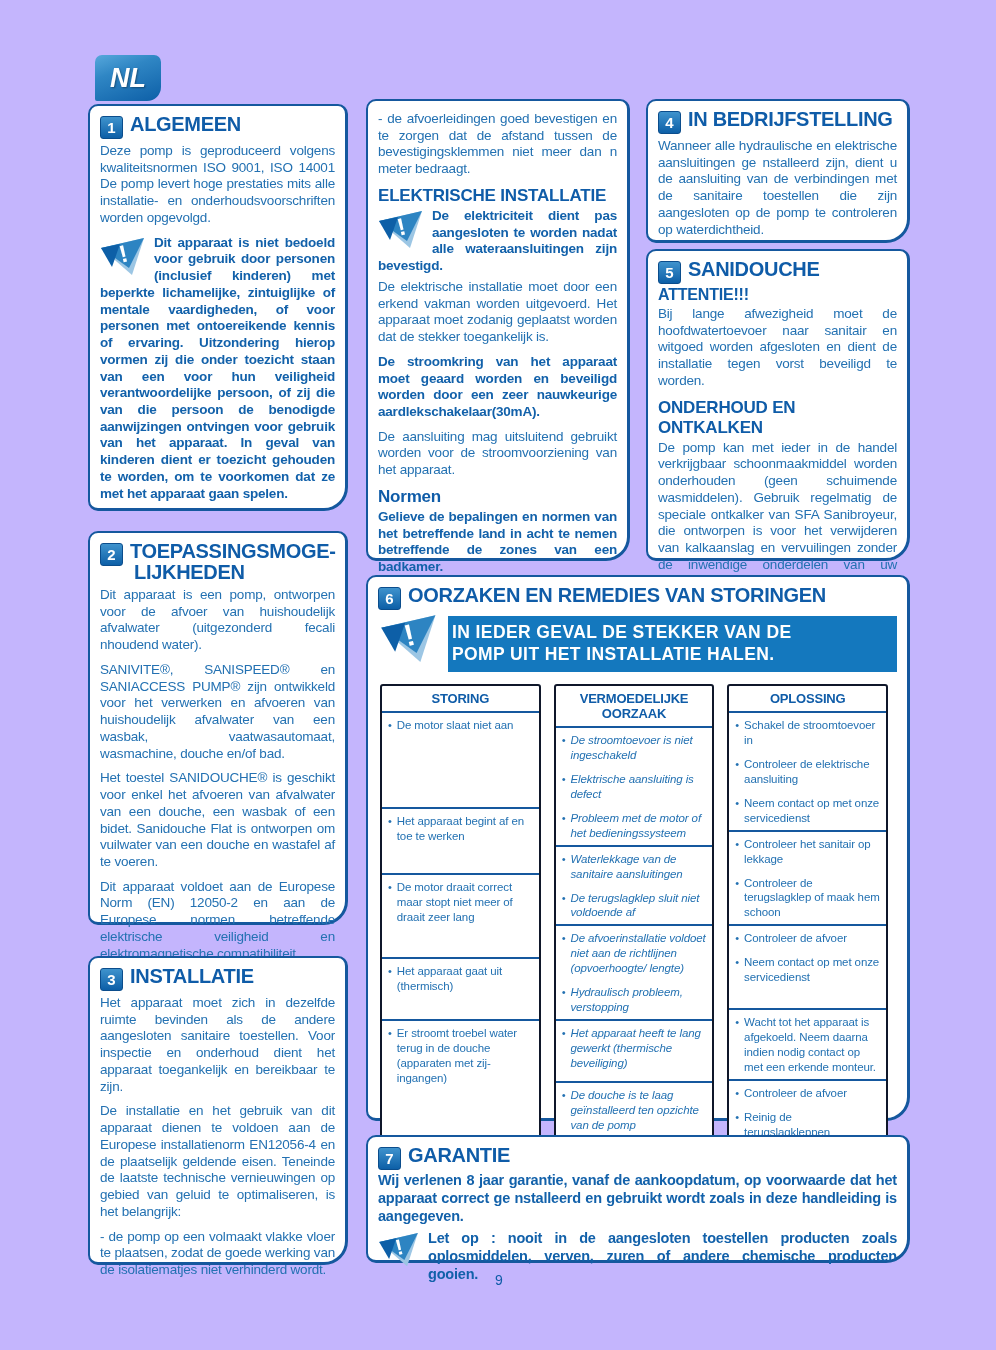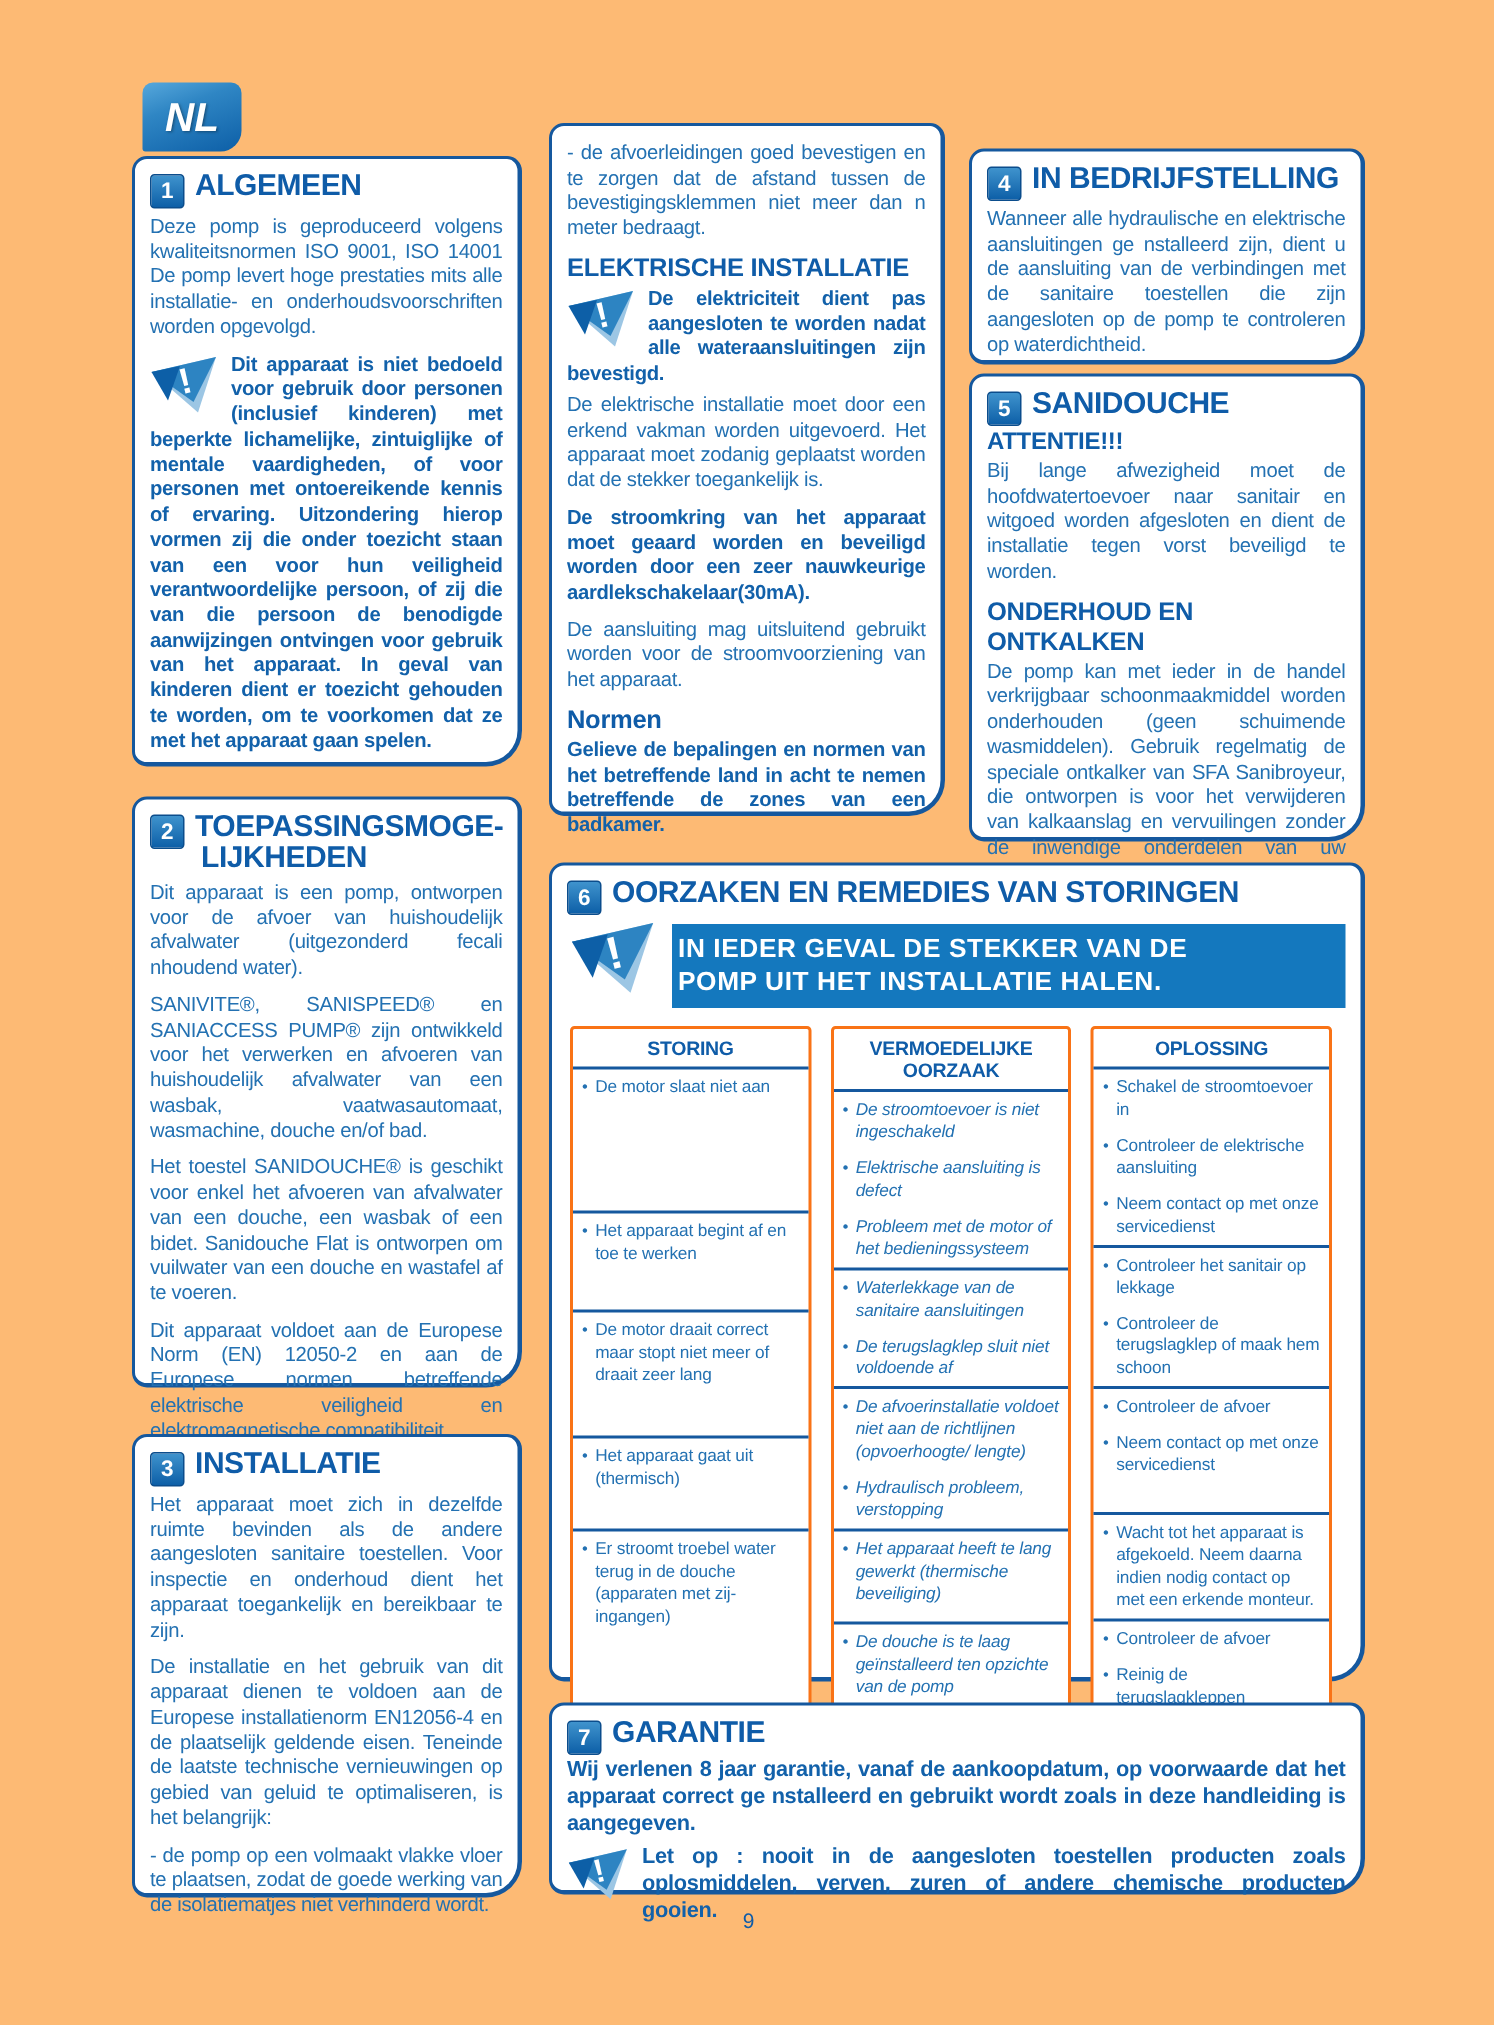--- a/index.html
+++ b/index.html
@@ -1,17 +1,17 @@
 <!DOCTYPE html>
 <html><head>
 <meta charset="utf-8">
 <style>
   html,body{margin:0;padding:0;background:#f3f3f1;}
   .page{
-    position:relative;width:996px;height:1350px;background:#fdba74;
+    position:relative;width:996px;height:1350px;background:#c4b5fd;
     font-family:"Liberation Sans","DejaVu Sans",sans-serif;
     color:#2371b2;overflow:hidden;
   }
   .box{
     position:absolute;background:#fff;
     border:2px solid #15589e;border-right-width:3px;border-bottom-width:3px;
     border-radius:10px 10px 24px 10px;
     padding:6px 10px 8px 10px;box-sizing:border-box;
   }
   .lang-tab{
@@ -41,21 +41,21 @@
   .warn svg{width:100%;height:100%;}
   
   .banner-row{display:flex;align-items:center;gap:10px;margin:4px 0 10px 2px;}
   .banner-icon{flex:0 0 auto;width:58px;height:60px;}
   .banner{
     flex:1;background:#1478be;color:#fff;font-weight:bold;text-align:left;
     font-size:17.5px;letter-spacing:0.4px;padding:6px 4px;line-height:1.25;
   }
   .fault-table{display:flex;gap:13px;margin-left:2px;width:508px;}
   .t-col{
-    flex:1;border:2px solid #f97316;border-radius:3px;background:#fff;
+    flex:1;border:2px solid #0f172a;border-radius:3px;background:#fff;
     display:flex;flex-direction:column;
   }
   .t-head{
     font-weight:bold;font-size:13px;color:#0f5ca8;text-align:center;
     padding:5px 2px;border-bottom:2px solid #15589e;letter-spacing:-0.2px;
   }
   .t-cell{padding:5px 6px 4px 6px;border-bottom:2px solid #15589e;box-sizing:border-box;}
   .t-cell:last-child{border-bottom:none;}
   .li{display:flex;gap:5px;font-size:11.5px;line-height:1.3;letter-spacing:-0.1px;}
   .li + .li{margin-top:9px;}
@@ -113,21 +113,21 @@
   <div class="box" style="left:88px;top:956px;width:260px;height:309px;">
     <div class="sec-head">
       <div class="badge">3</div>
       <div class="sec-title">INSTALLATIE</div>
     </div>
     <p class="body">Het apparaat moet zich in dezelfde ruimte bevinden als de andere aangesloten sanitaire toestellen. Voor inspectie en onderhoud dient het apparaat toegankelijk en bereikbaar te zijn.</p>
     <p class="body">De installatie en het gebruik van dit apparaat dienen te voldoen aan de Europese installatienorm EN12056-4 en de plaatselijk geldende eisen. Teneinde de laatste technische vernieuwingen op gebied van geluid te optimaliseren, is het belangrijk:</p>
     <p class="body">- de pomp op een volmaakt vlakke vloer te plaatsen, zodat de goede werking van de isolatiematjes niet verhinderd wordt.</p>
   </div>
 
-  <div class="box" style="left:366px;top:82px;width:264px;height:462px;">
+  <div class="box" style="left:366px;top:99px;width:264px;height:462px;">
     <p class="body" style="margin-top:4px;">- de afvoerleidingen goed bevestigen en te zorgen dat de afstand tussen de bevestigingsklemmen niet meer dan  n meter bedraagt.</p>
     <div class="subhead">ELEKTRISCHE INSTALLATIE</div>
     <div>
       <span class="warn">
   <svg viewBox="0 0 46 40" xmlns="http://www.w3.org/2000/svg">
     <polygon points="1,11 44,1 32,38" fill="#9cc6e4"></polygon>
     <polygon points="1,11 44,1 29,31" fill="#2d84c2"></polygon>
     <polygon points="1,11 20,7 12,30" fill="#0d5fa7"></polygon>
     <text x="20" y="26" transform="rotate(-14 20 20)" fill="#ffffff" font-size="24" font-weight="bold" font-family="Liberation Sans, sans-serif">!</text>
   </svg>

